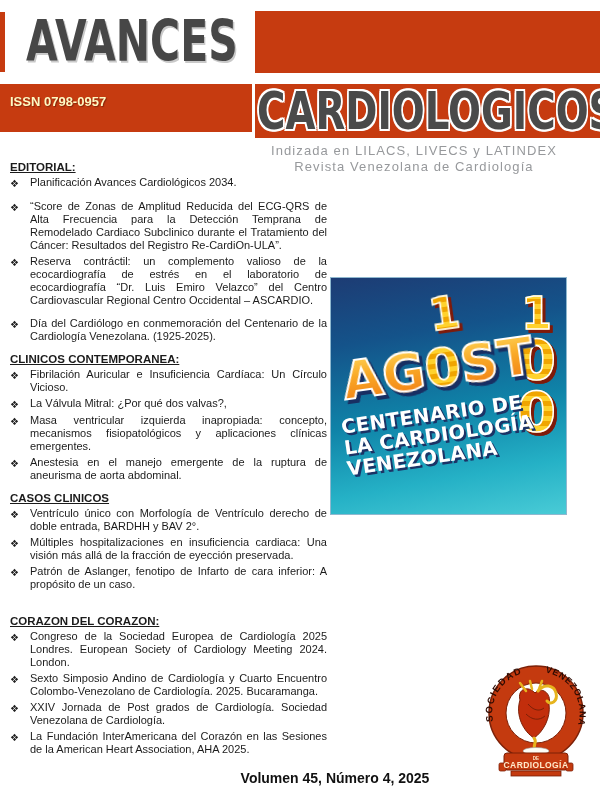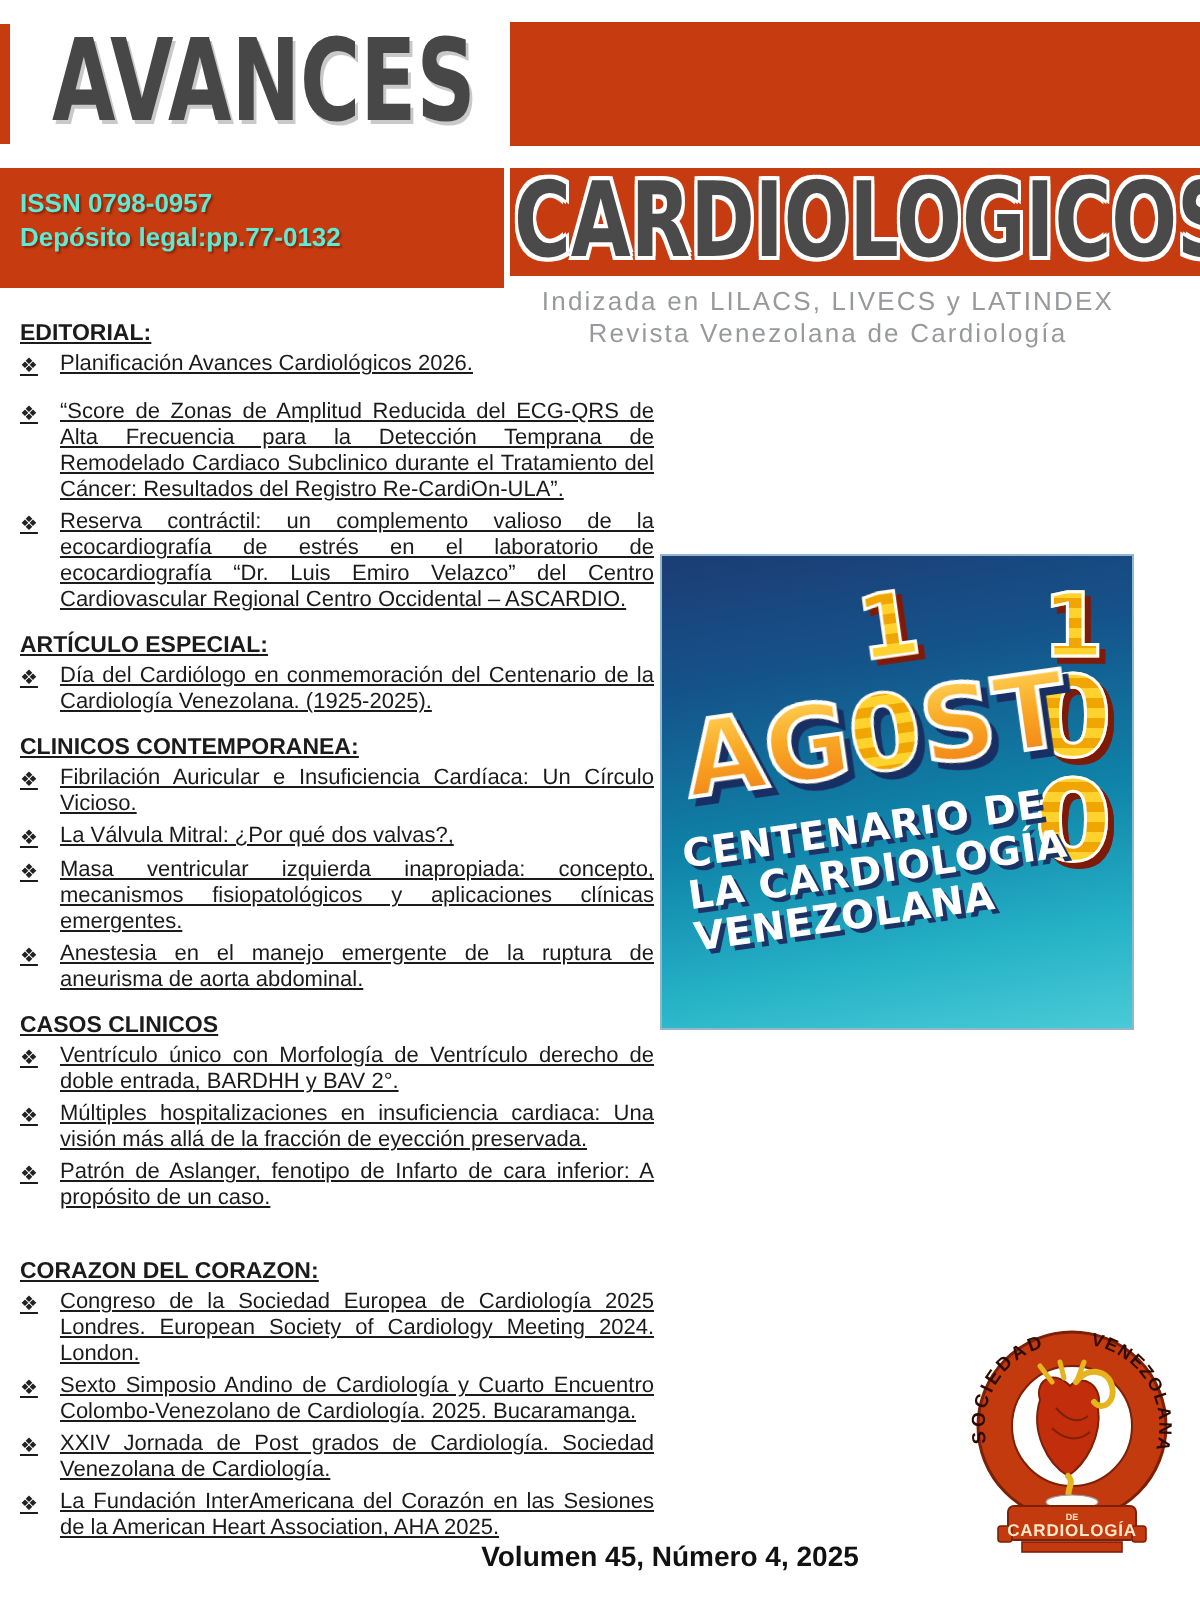--- a/index.html
+++ b/index.html
@@ -8,34 +8,34 @@
   .page { position:relative; width:600px; height:800px; background:#ffffff; overflow:hidden; }
 
   
   .strip-left { position:absolute; left:0; top:12px; width:5px; height:60px; background:#c63b10; }
   .redblock-top { position:absolute; left:255px; top:11px; width:345px; height:62px; background:#c63b10; }
   .title-top { position:absolute; left:26px; top:8px; font-family:"DejaVu Sans", sans-serif;
     font-size:57px; font-weight:bold; color:#474747; letter-spacing:0px;
     transform:scaleX(.72); transform-origin:left top; white-space:nowrap;
     text-shadow:2px 2px 0 #c9c9c9; }
   .redband-bottom { position:absolute; left:255px; top:84px; width:345px; height:54px; background:#c63b10; }
-  .issn-box { position:absolute; left:0; top:84px; width:252px; height:60px; background:#c63b10;
-    color:#5eead4; font-size:13px; font-weight:bold; line-height:17px; padding:9px 0 0 10px;
+  .issn-box { position:absolute; left:0; top:84px; width:252px; height:48px; background:#c63b10;
+    color:#fef9c3; font-size:13px; font-weight:bold; line-height:17px; padding:9px 0 0 10px;
     text-shadow:1px 1px 1px rgba(60,10,0,.45); }
   .title-bottom { position:absolute; left:257px; top:81px; font-family:"DejaVu Sans", sans-serif;
     font-size:52px; font-weight:bold; color:#4a4a4a; white-space:nowrap;
     transform:scaleX(.745); transform-origin:left top;
     text-shadow:-2px -2px 0 #fff, 2px -2px 0 #fff, -2px 2px 0 #fff, 2px 2px 0 #fff,
                 -2px 0 0 #fff, 2px 0 0 #fff, 0 -2px 0 #fff, 0 2px 0 #fff; }
   .tagline-wrap { position:absolute; left:238px; top:143px; width:352px; text-align:center;
     color:#97999c; font-size:13px; letter-spacing:1.1px; line-height:16px; }
 
   
   .toc { position:absolute; left:10px; top:161px; width:317px; color:#1b1b1b; }
-  .toc section { margin-bottom:10px;text-decoration:underline; }
+  .toc section { margin-bottom:10px; }
   .toc section:last-child { margin-top:24px; }
   .toc-heading { font-size:11.5px; font-weight:bold; text-decoration:underline; margin-bottom:3px; }
   .toc-item { display:flex; gap:8px; margin-bottom:3px; }
   .toc-bullet { flex:0 0 12px; font-size:10px; line-height:13px; padding-top:1px; color:#222; }
   .toc-item-text { flex:1; font-size:11px; line-height:13px; text-align:justify; }
 
   
   .poster { position:absolute; left:330px; top:277px; width:237px; height:238px;
     border:1px solid #8fb8cf; overflow:hidden;
     background:linear-gradient(170deg,#1d3c74 0%, #14538a 25%, #0f83a8 55%, #25b1c6 80%, #49cbd6 100%); }
@@ -73,57 +73,55 @@
 <body>
 
 <div class="page">
 
   <div class="strip-left"></div>
   <div class="redblock-top"></div>
   <div class="title-top">AVANCES</div>
 
   <div class="issn-box">
     <div>ISSN 0798-0957</div>
-    <div>Depósito legal:pp.77-0132</div>
   </div>
   <div class="redband-bottom"></div>
   <div class="title-bottom">CARDIOLOGICOS</div>
 
   <div class="tagline-wrap">
     <div>Indizada en LILACS, LIVECS y LATINDEX</div>
     <div>Revista Venezolana de Cardiología</div>
   </div>
 
   <div class="toc">
     <section>
       <div class="toc-heading">EDITORIAL:</div>
       <div>
     <div class="toc-item">
       <span class="toc-bullet">❖</span>
-      <span class="toc-item-text">Planificación Avances Cardiológicos 2026.</span>
+      <span class="toc-item-text">Planificación Avances Cardiológicos 2034.</span>
     </div>
   </div>
     </section>
 
     <section>
       <div>
     <div class="toc-item">
       <span class="toc-bullet">❖</span>
       <span class="toc-item-text">“Score de Zonas de Amplitud Reducida del ECG-QRS de Alta Frecuencia para la Detección Temprana de Remodelado Cardiaco Subclinico durante el Tratamiento del Cáncer: Resultados del Registro Re-CardiOn-ULA”.</span>
     </div>
 
     <div class="toc-item">
       <span class="toc-bullet">❖</span>
       <span class="toc-item-text">Reserva contráctil: un complemento valioso de la ecocardiografía de estrés en el laboratorio de ecocardiografía “Dr. Luis Emiro Velazco” del Centro Cardiovascular Regional Centro Occidental – ASCARDIO.</span>
     </div>
   </div>
     </section>
 
     <section>
-      <div class="toc-heading">ARTÍCULO ESPECIAL:</div>
       <div>
     <div class="toc-item">
       <span class="toc-bullet">❖</span>
       <span class="toc-item-text">Día del Cardiólogo en conmemoración del Centenario de la Cardiología Venezolana.   (1925-2025).</span>
     </div>
   </div>
     </section>
 
     <section>
       <div class="toc-heading">CLINICOS CONTEMPORANEA:</div>

